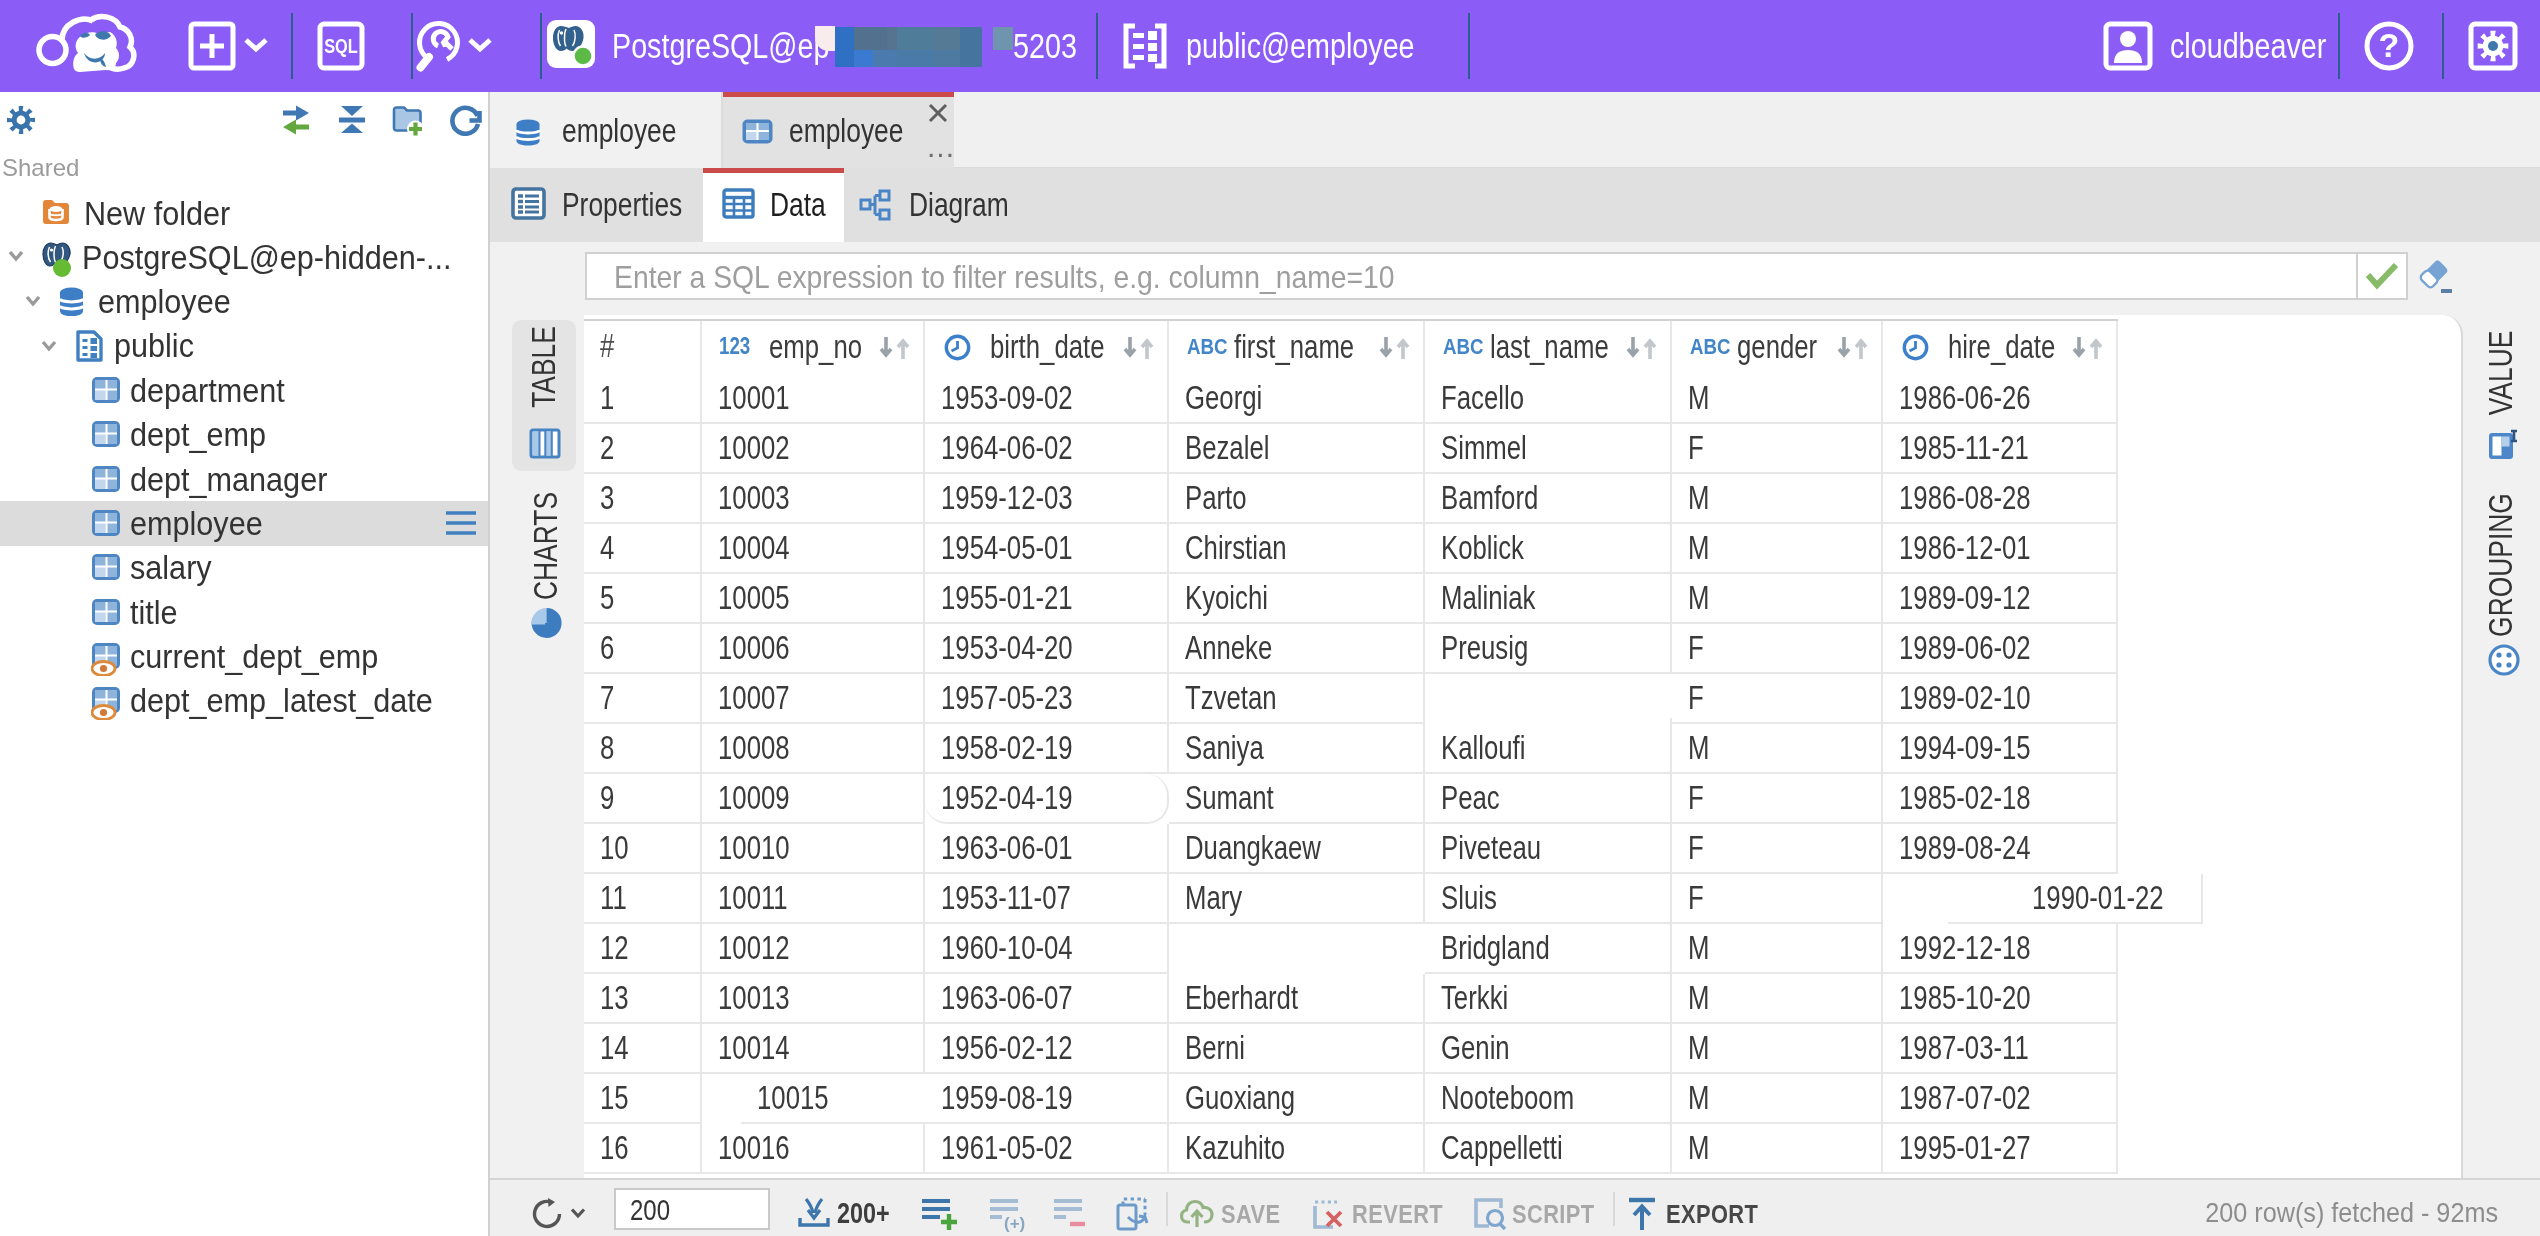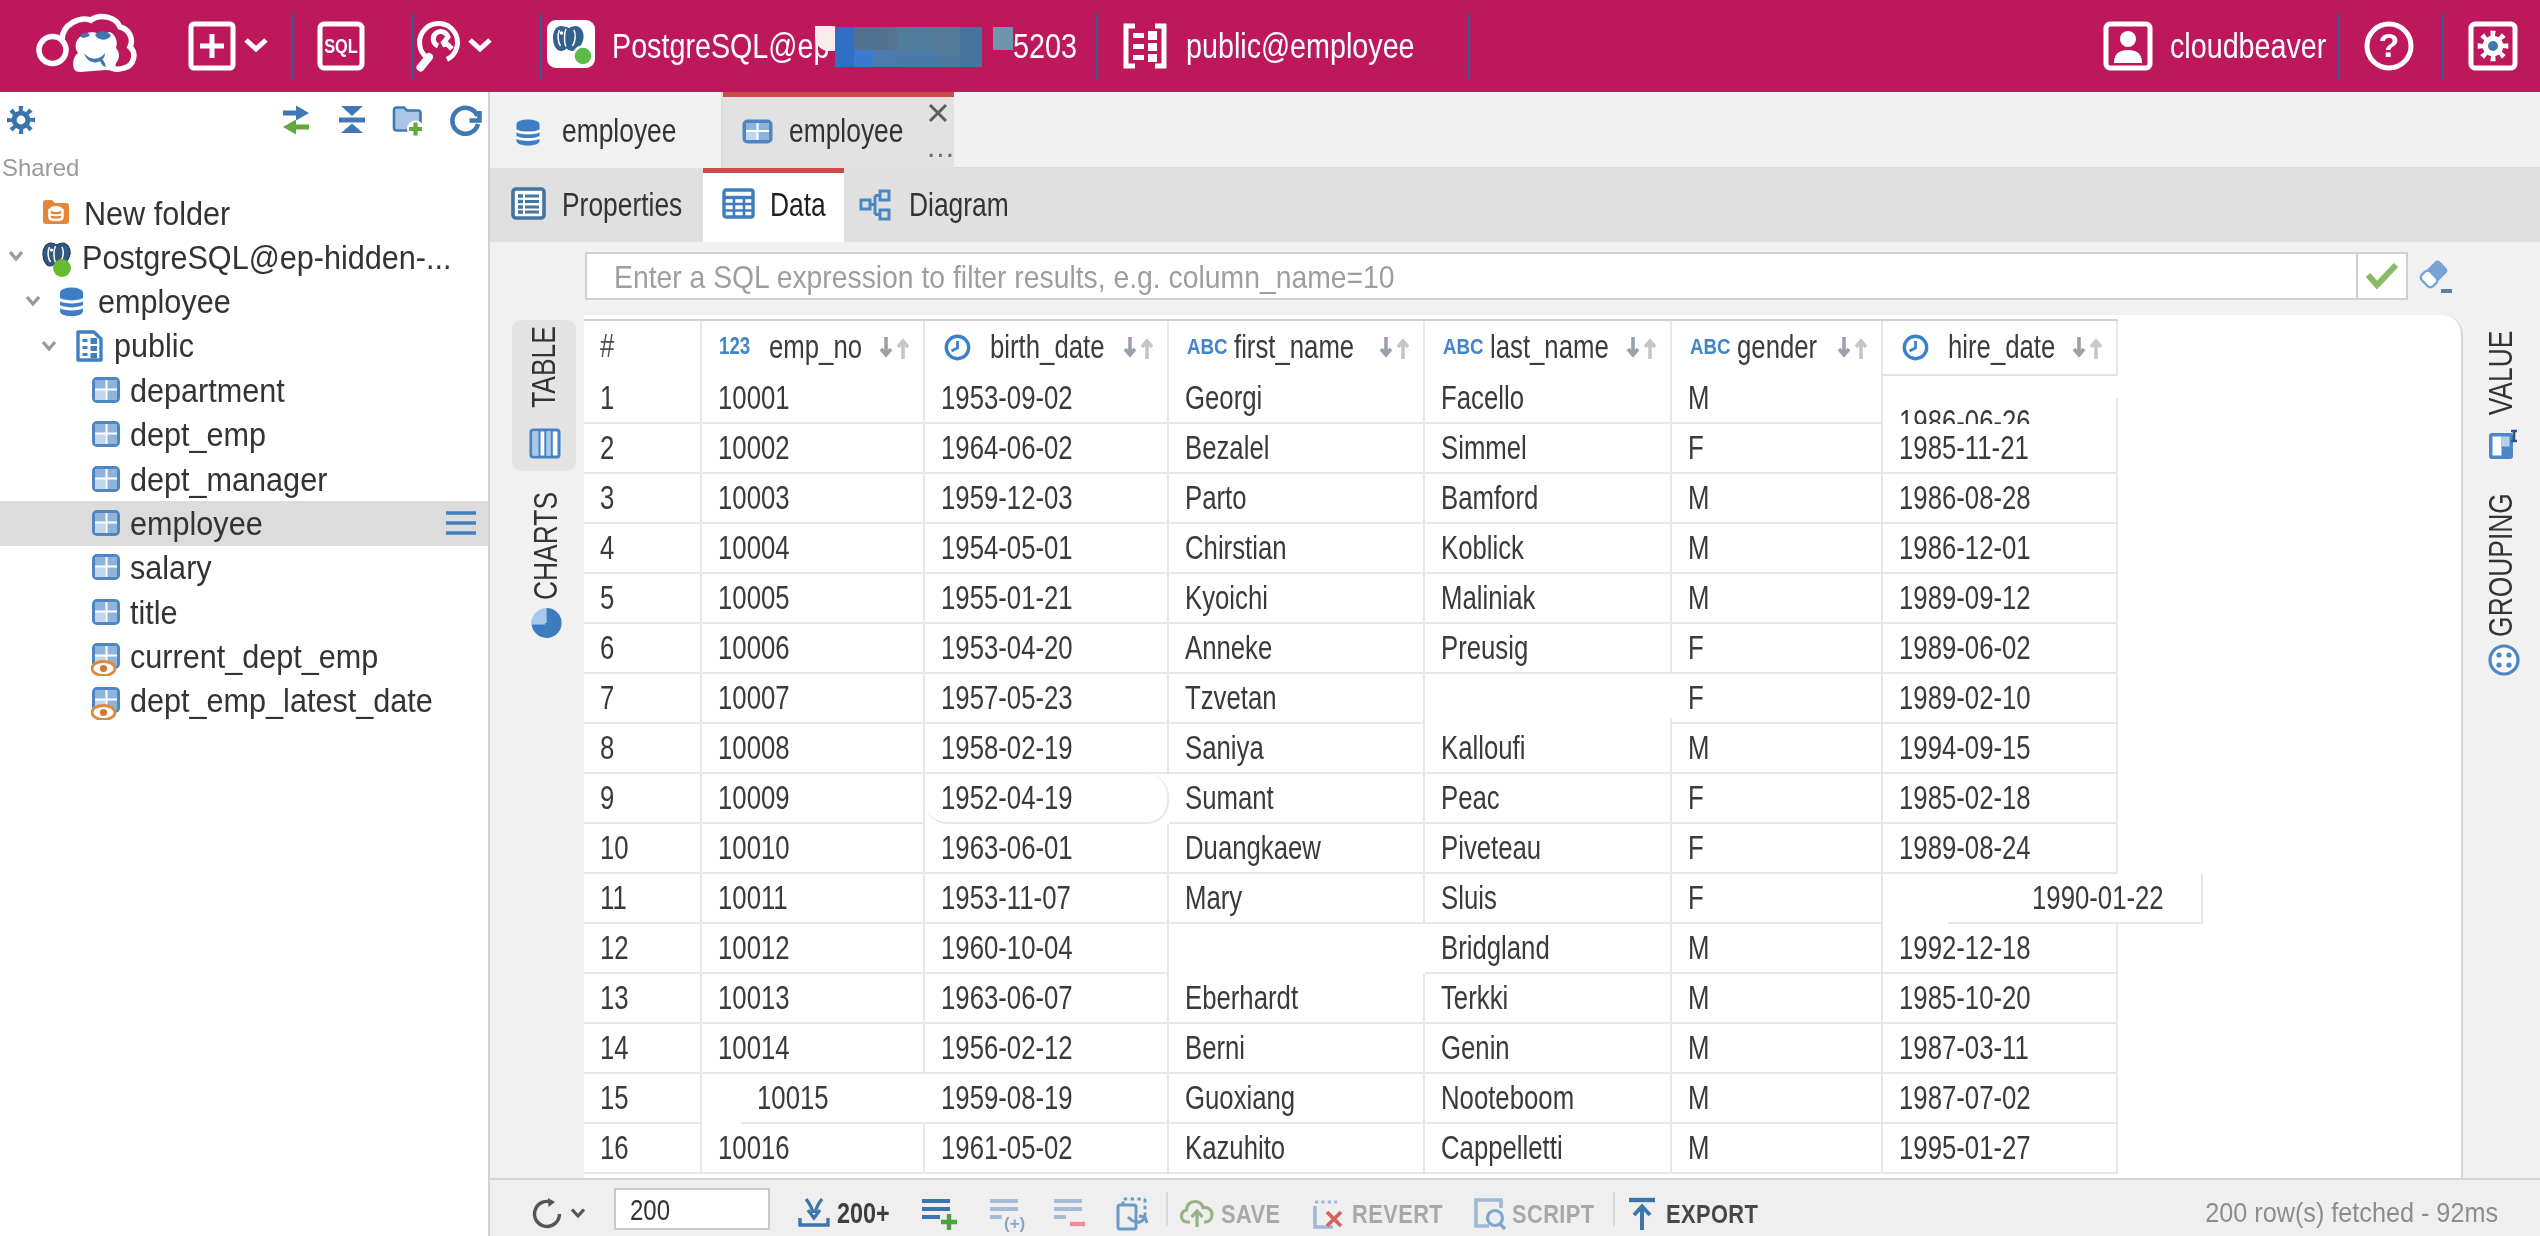--- a/index.html
+++ b/index.html
@@ -25,21 +25,21 @@
      line-height:32px; transform:rotate(-90deg) scaleX(.8); transform-origin:center; }
   .ttxt { font-size:33px; color:#333; position:absolute; white-space:nowrap;
      transform:scaleX(.8); transform-origin:0 50%; }
   .btxt { position:absolute; font-size:26px; font-weight:700; color:#a8a8a8; white-space:nowrap;
      transform:scaleX(.84); transform-origin:0 50%; letter-spacing:0.5px; }
 </style>
 </head>
 <body>
 <div id="root">
 
-<div class="ab" style="left:0;top:0;width:2540px;height:116px;background:#be185d;">
+<div class="ab" style="left:0;top:0;width:2540px;height:116px;background:#8b5cf6;">
 
   <svg class="ab" style="left:36px;top:12px;" width="102" height="68" viewBox="0 0 102 68">
     <g fill="none" stroke="#fff" stroke-width="5.5">
       <circle cx="16.5" cy="38" r="13.5"></circle>
       <path d="M26 28 C26 12 45 3 57 9"></path>
       <path d="M55 8 C64 1 80 5 84 15 C93 17 98 27 94 35 C101 41 98 54 88 56 C82 58 76 57 72 54"></path>
     </g>
     <path fill="#fff" d="M38 57 C36 50 38 44 42 41 C38 36 39 28 45 24 C50 20 58 19 63 22 L74 20 C80 23 82 30 80 36 C84 40 84 47 80 51 C80 56 75 59 70 58 L44 60 C41 60 39 59 38 57 Z"></path>
     <path fill="#3e78ac" d="M56 22 C60 17 69 17 72 23 C68 28 59 28 56 22 Z" transform="translate(3 1)"></path>
     <path fill="#3e78ac" d="M44 24 C47 20 52 20 54 23 C51 26 46 27 44 24 Z"></path>
@@ -412,21 +412,21 @@
 <svg class="ab sorta" style="left:2072px;top:335px;" width="32" height="26" viewBox="0 0 32 26">
 <path d="M7 2 V19 M2 14 L7 20 L12 14" fill="none" stroke="#99a1a9" stroke-width="3.6"></path>
 <path d="M24 24 V7 M19 12 L24 6 L29 12" fill="none" stroke="#c3c7cb" stroke-width="3.6"></path>
 </svg>
 <div class="cell" style="left:584px;top:374px;width:118px;"><i>1</i></div>
 <div class="cell" style="left:702px;top:374px;width:223px;"><i>10001</i></div>
 <div class="cell" style="left:925px;top:374px;width:244px;"><i>1953-09-02</i></div>
 <div class="cell" style="left:1169px;top:374px;width:256px;"><i>Georgi</i></div>
 <div class="cell" style="left:1425px;top:374px;width:247px;"><i>Facello</i></div>
 <div class="cell" style="left:1672px;top:374px;width:211px;"><i>M</i></div>
-<div class="cell" style="left:1883px;top:374px;width:235px;margin-top:24px;"><i>1986-06-26</i></div>
+<div class="cell" style="left:1883px;top:374px;width:235px;"><i>1986-06-26</i></div>
 <div class="cell" style="left:584px;top:424px;width:118px;"><i>2</i></div>
 <div class="cell" style="left:702px;top:424px;width:223px;"><i>10002</i></div>
 <div class="cell" style="left:925px;top:424px;width:244px;"><i>1964-06-02</i></div>
 <div class="cell" style="left:1169px;top:424px;width:256px;"><i>Bezalel</i></div>
 <div class="cell" style="left:1425px;top:424px;width:247px;"><i>Simmel</i></div>
 <div class="cell" style="left:1672px;top:424px;width:211px;"><i>F</i></div>
 <div class="cell" style="left:1883px;top:424px;width:235px;"><i>1985-11-21</i></div>
 <div class="cell" style="left:584px;top:474px;width:118px;"><i>3</i></div>
 <div class="cell" style="left:702px;top:474px;width:223px;"><i>10003</i></div>
 <div class="cell" style="left:925px;top:474px;width:244px;"><i>1959-12-03</i></div>

